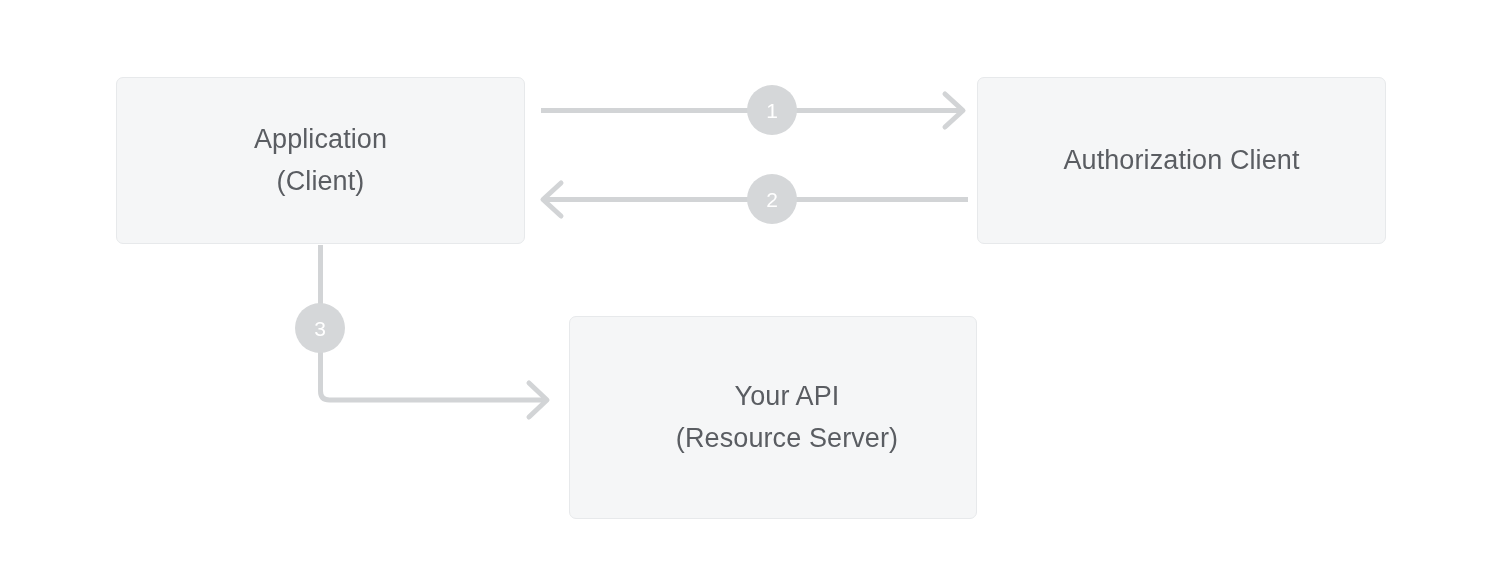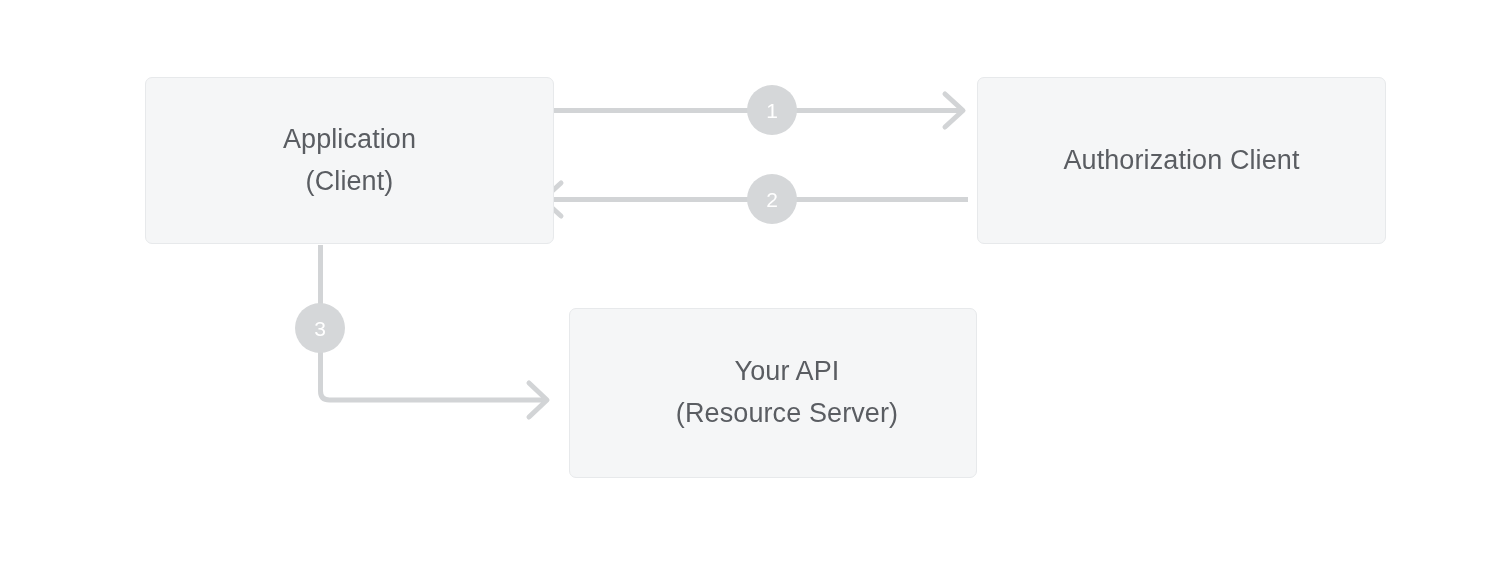--- a/index.html
+++ b/index.html
@@ -34,33 +34,32 @@
     line-height: 1.55;
     font-weight: 400;
     letter-spacing: 0.1px;
     white-space: pre-line;
   }
   #node-application {
     left: 116px;
     top: 77px;
     width: 409px;
     height: 167px;
-    margin-left: 29px;
   }
   #node-auth-server {
     left: 977px;
     top: 77px;
     width: 409px;
     height: 167px;
   }
   #node-your-api {
     left: 569px;
-    top: 308px;
+    top: 316px;
     width: 408px;
-    height: 170px;
+    height: 203px;
     padding-left: 28px;
   }
   #connectors {
     position: absolute;
     left: 0;
     top: 0;
     width: 1500px;
     height: 571px;
     pointer-events: none;
   }

